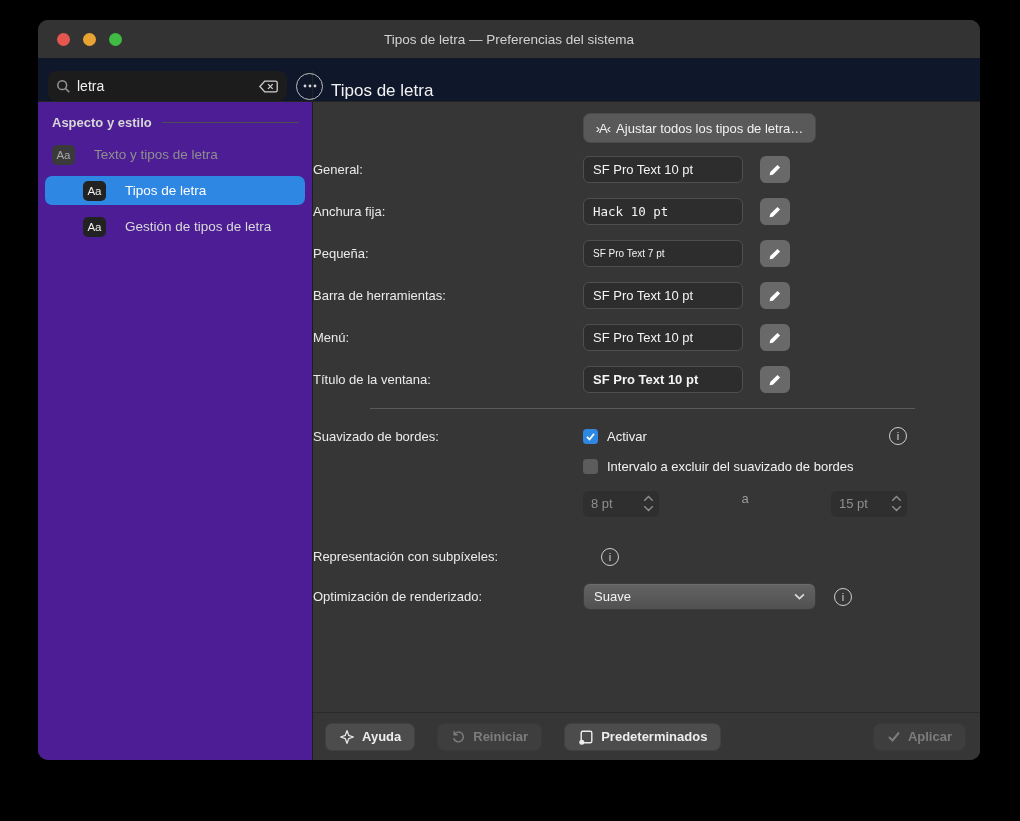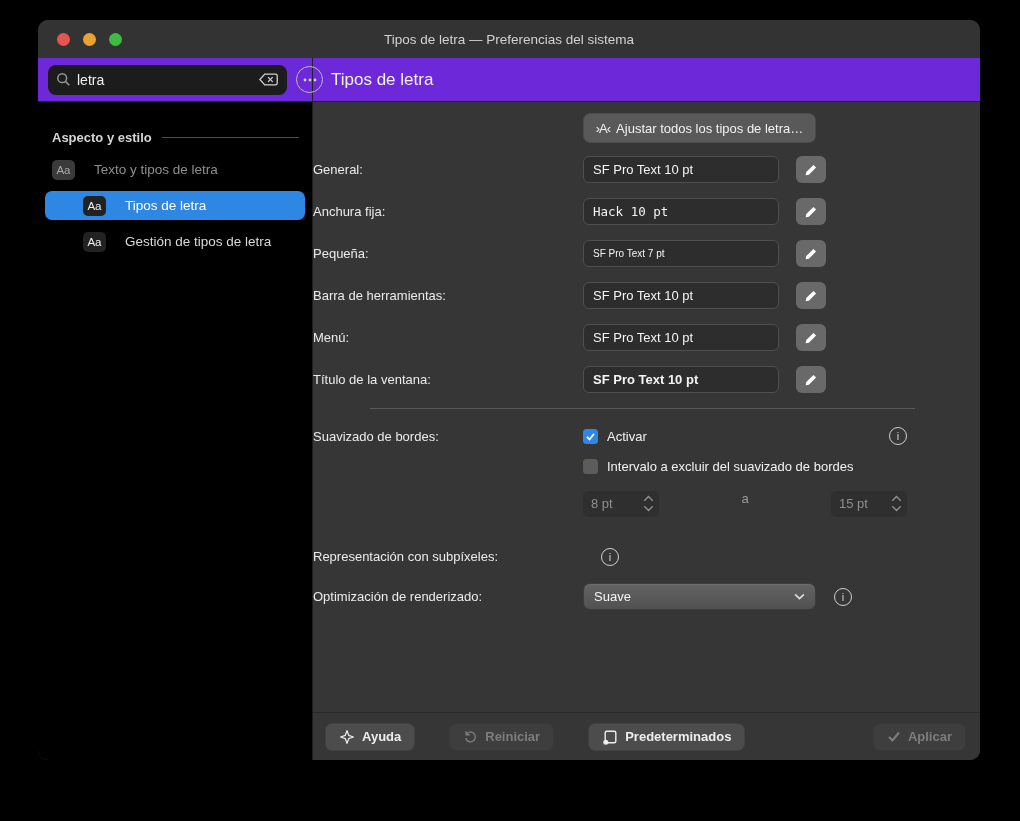--- a/index.html
+++ b/index.html
@@ -12,38 +12,38 @@
 
   
   .titlebar { height:38px; background:#333333; position:relative; flex:0 0 auto;
               display:flex; align-items:center; justify-content:center; }
   .title { color:#d2d2d2; font-size:13.5px; }
   .lights { position:absolute; left:19px; top:0; height:38px; display:flex; align-items:center; gap:13px; }
   .light { width:13px; height:13px; border-radius:50%; }
   .light.red { background:#e5564f; } .light.yellow { background:#e9a333; } .light.green { background:#41ba43; }
 
   
-  .headerrow { height:44px; background:#6d28d9; display:flex; flex:0 0 auto;
-               border-bottom:1px solid #242424; }
+  .headerrow { height:44px; background:#0f172a; display:flex; flex:0 0 auto;
+               border-bottom:1px solid #242424;align-items:flex-end; }
   .header-left { width:275px; flex:0 0 auto; display:flex; align-items:center; padding:0 8px 0 10px;
                  border-right:1px solid #242424; }
   .searchbox { flex:1; height:30px; background:#1c1c1c; border-radius:8px; display:flex;
                align-items:center; padding:0 8px; }
   .searchbox input { flex:1; background:transparent; border:none; outline:none; color:#f0f0f0;
                      font-size:14px; font-family:"Liberation Sans",sans-serif; min-width:0; }
   .sicon { display:flex; align-items:center; justify-content:center; flex:0 0 auto; }
   .menu-btn { width:27px; height:27px; border-radius:50%; border:1.5px solid #bdbdbd; margin-left:9px;
               display:flex; align-items:center; justify-content:center; flex:0 0 auto; background:transparent; }
   .header-right { flex:1; display:flex; align-items:center; padding-left:18px; }
   .page-title { color:#f2f2f2; font-size:17px; }
 
   
   .bodyrow { flex:1; display:flex; min-height:0; }
-  .sidebar { width:275px; flex:0 0 auto; background:#000000; border-right:1px solid #1d1d1d;
-             padding-top:28px; }
+  .sidebar { width:275px; flex:0 0 auto; background:#4c1d95; border-right:1px solid #1d1d1d;
+             padding-top:13px; }
   .section-hd { display:flex; align-items:center; padding:0 13px 0 14px; margin-bottom:10px; }
   .section-hd span { color:#d6d6d6; font-size:13px; font-weight:bold; white-space:nowrap; }
   .section-hd .rule { flex:1; height:1px; background:#4e4e4e; margin-left:10px; }
   .side-item { height:29px; display:flex; align-items:center; margin:0 7px 7px 7px; border-radius:7px;
                padding-left:7px;gap:10px; }
   .side-item.indent { padding-left:38px; }
   .side-item.selected { background:#2e87e2; }
   .aa-badge { width:23px; height:20px; border-radius:5px; background:#3a3a3a; color:#a8a8a8;
               font-size:11.5px; display:flex; align-items:center; justify-content:center; flex:0 0 auto; }
   .aa-badge.dark { background:#222222; color:#f0f0f0; }
@@ -56,21 +56,21 @@
   .content { flex:1; padding-top:11px; overflow:hidden; }
   .row { display:flex; align-items:center; padding-right:73px; }
   .row-label { width:262px; flex:0 0 auto; color:#ebebeb; font-size:13px;
                padding-right:0; margin-right:8px; white-space:nowrap; }
   .btnrow { height:30px; margin-bottom:13px; }
   .adjust-btn { width:233px; height:30px; border-radius:7px; background:#595959; border:1px solid #4a4a4a;
                 color:#f2f2f2; font-size:13px; display:flex; align-items:center; justify-content:center;
                 gap:6px; }
   .adjust-icn { font-size:13px; color:#f2f2f2; letter-spacing:-1px; }
   .fontrow { height:27px; margin-bottom:15px; }
-  .font-field { width:196px; height:27px; background:#2d2d2d; border:1px solid #4f4f4f; border-radius:6px;
+  .font-field { width:160px; height:27px; background:#2d2d2d; border:1px solid #4f4f4f; border-radius:6px;
                 display:flex; align-items:center; padding:0 9px; color:#f4f4f4; font-size:13px;
                 white-space:nowrap; overflow:hidden; }
   .font-field.mono { font-family:"DejaVu Sans Mono",monospace; font-size:12.5px; }
   .font-field.small { font-size:10px; }
   .font-field.bold { font-weight:bold; }
   .pencil-btn { width:30px; height:27px; margin-left:17px; border-radius:6px; background:#696969;
                 display:flex; align-items:center; justify-content:center; }
   .divider { height:1px; background:#5a5a5a; margin:2px 0 16px 57px; width:545px; }
 
   .aarow1 { height:22px; margin-bottom:8px; }
@@ -91,21 +91,21 @@
 
   .comborow { height:27px; margin-bottom:13px; }
   .combo { width:233px; height:27px; border-radius:7px; border:1px solid #3c3c3c;
            background:linear-gradient(180deg,#636363,#515151); display:flex; align-items:center;
            padding:0 10px; color:#f4f4f4; font-size:13px; box-shadow:inset 0 1px 0 rgba(255,255,255,.07); }
   .combo .chev { margin-left:auto; display:flex; }
   .combo-info { margin-left:18px; }
 
   
   .footer { flex:0 0 48px; border-top:1px solid #2a2a2a; display:flex; align-items:center;
-            padding:0 14px 0 12px; gap:34px; background:#363636; }
+            padding:0 14px 0 12px; gap:22px; background:#363636; }
   .fbtn { height:28px; border-radius:7px; background:#4c4c4c; border:1px solid #414141; color:#ededed;
           font-size:13px; font-weight:bold; display:flex; align-items:center; padding:0 13px; gap:7px; }
   .fbtn.disabled { background:#3e3e3e; border-color:#393939; color:#7d7d7d; }
   .apply { margin-left:auto; }
 </style>
 </head>
 <body>
 
 <div class="window">
 

